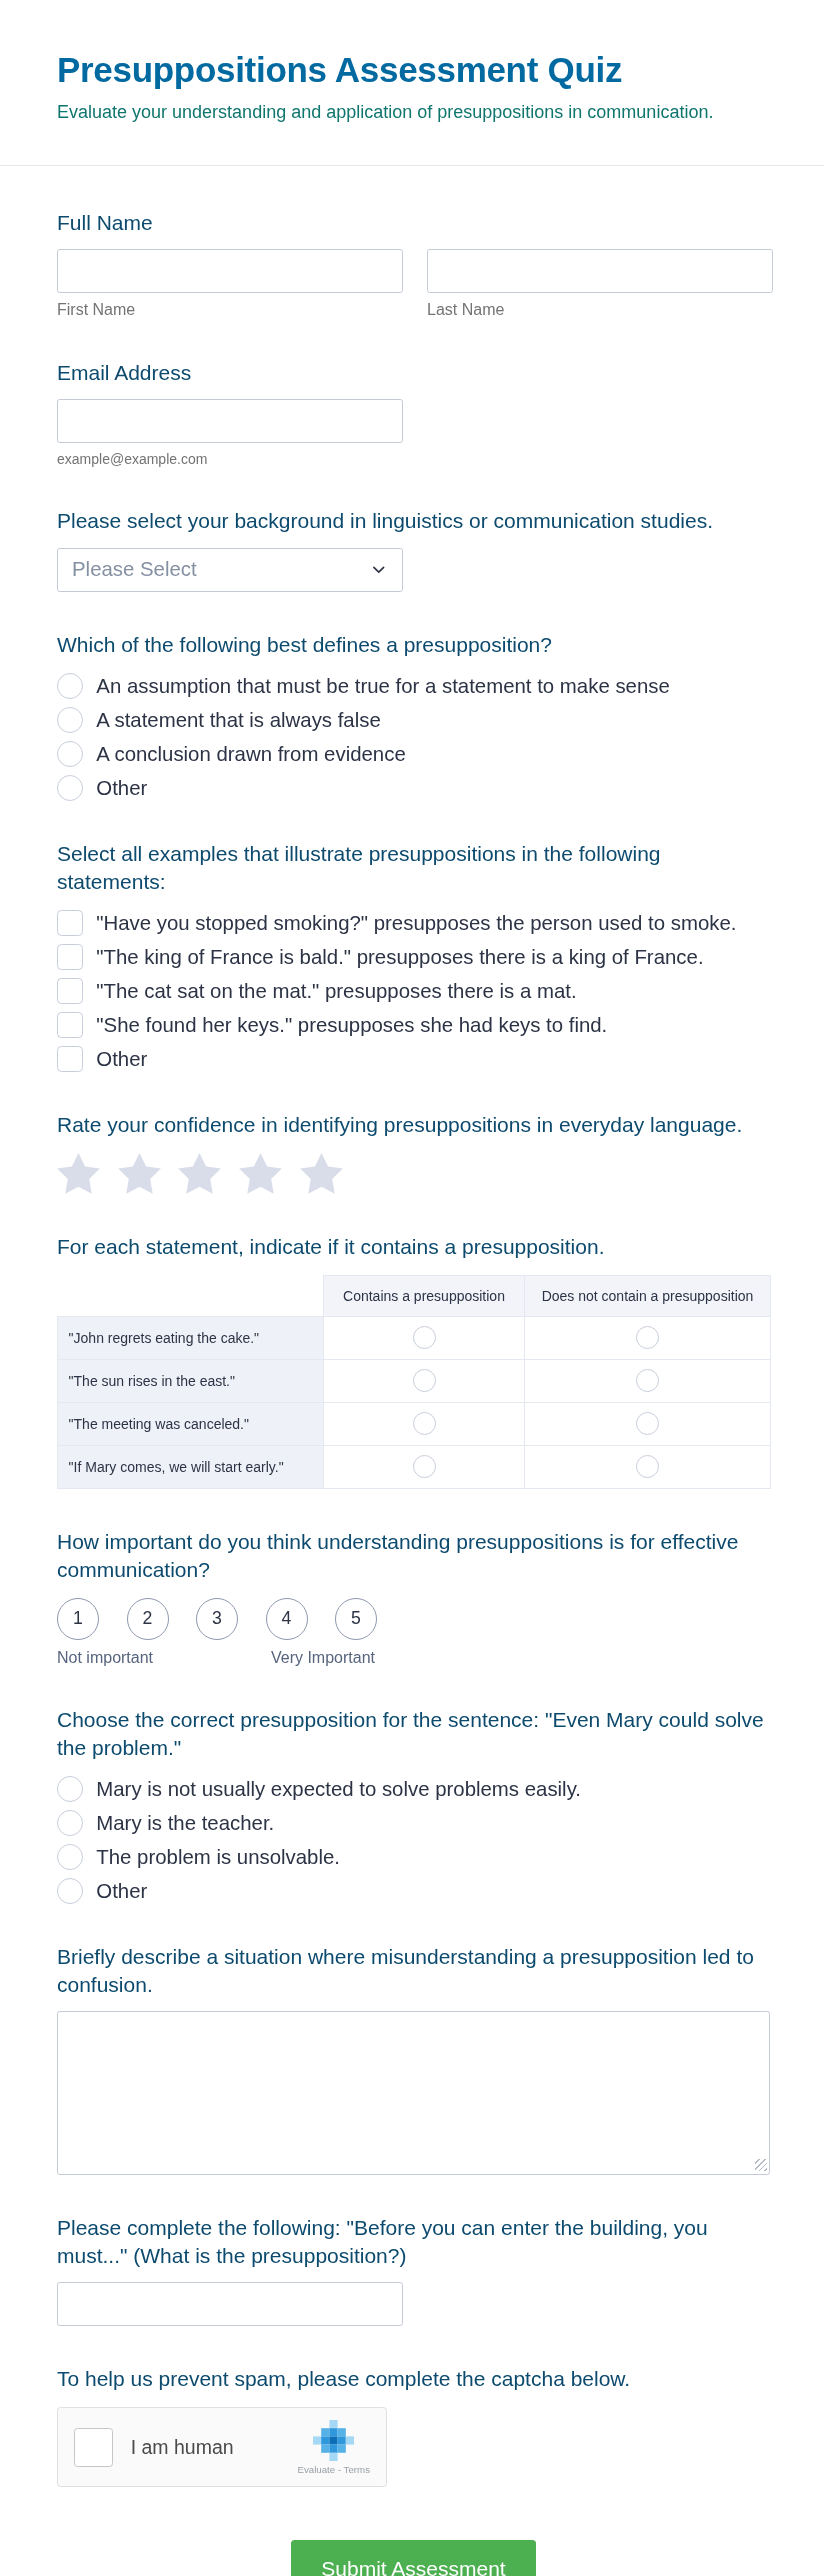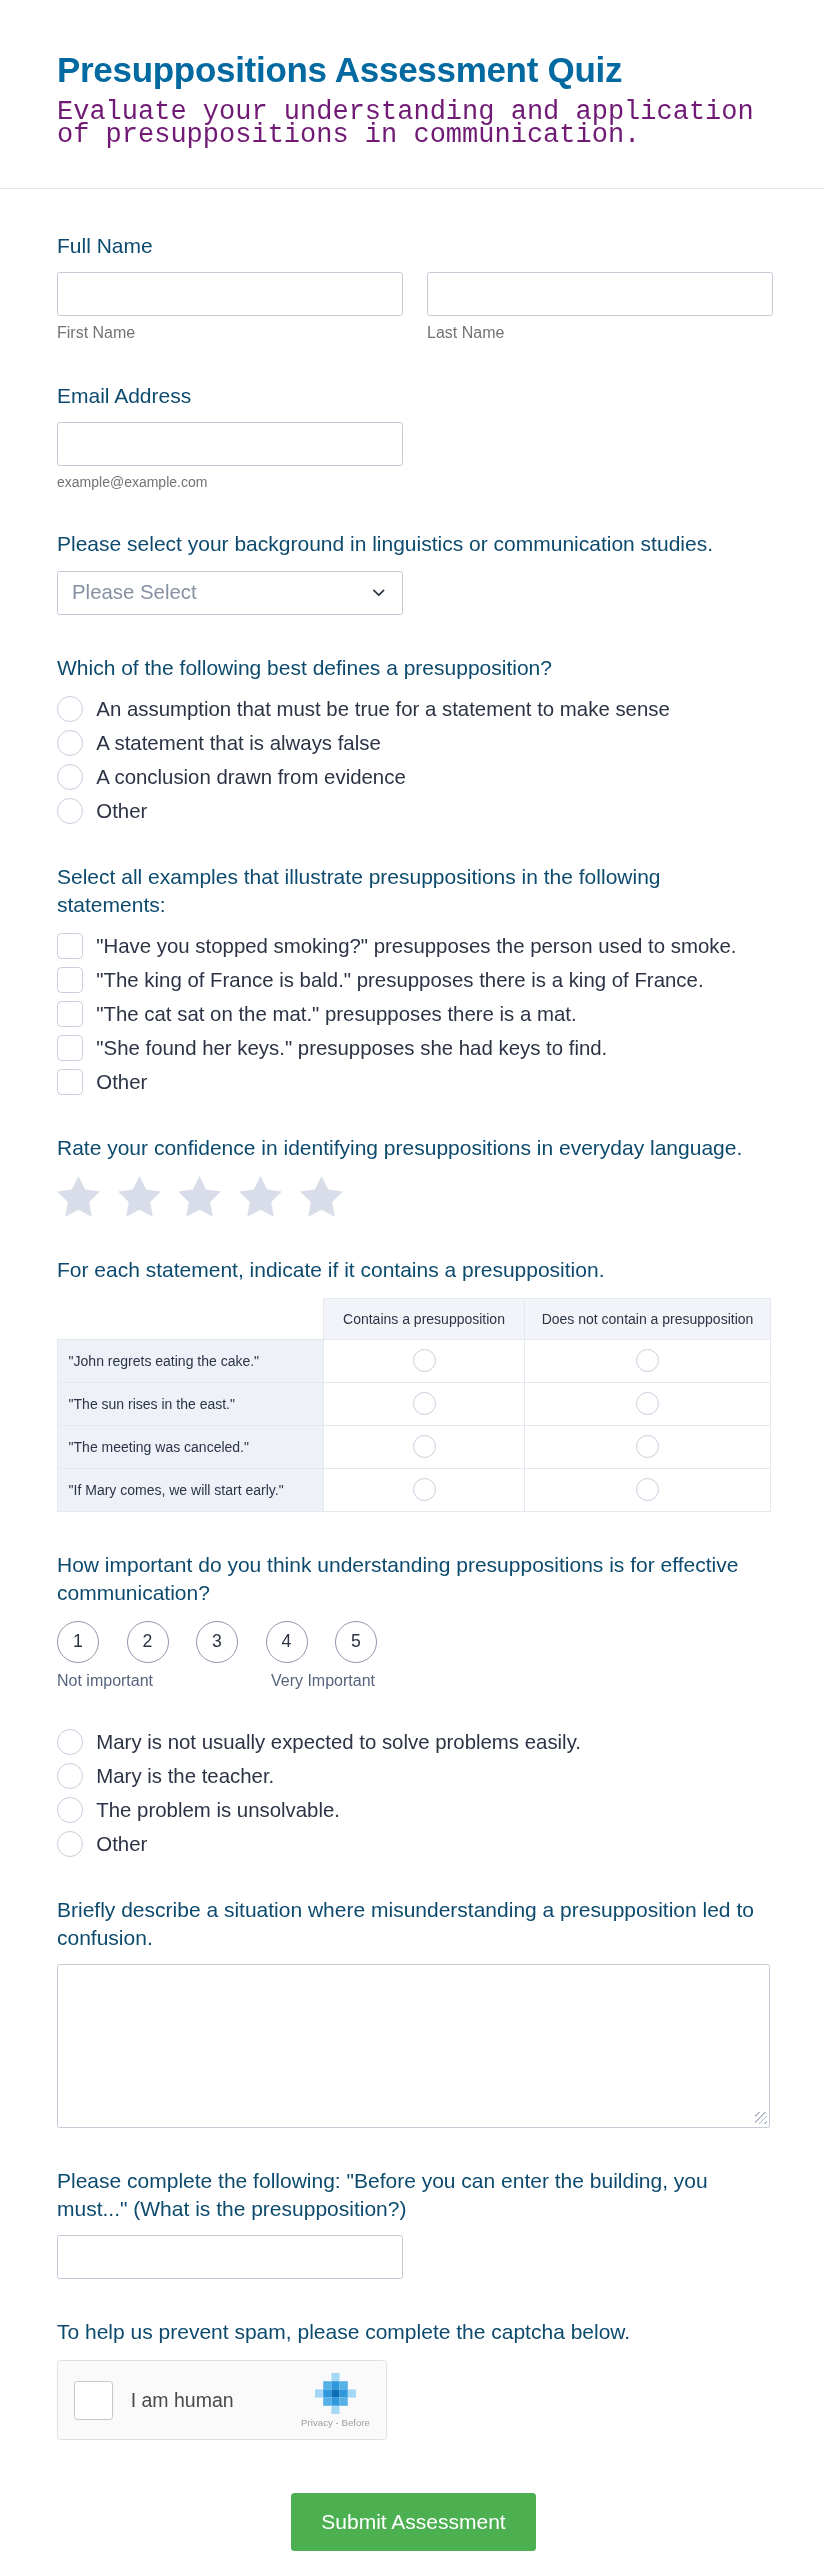--- a/index.html
+++ b/index.html
@@ -16,24 +16,23 @@
   }
   .form-title {
     font-size: 35px;
     line-height: 39px;
     font-weight: 700;
     color: #0369a1;
     letter-spacing: -0.3px;
   }
   .form-subtitle {
     margin-top: 12.4px;
-    font-size: 27px;
+    font-size: 18px;
     line-height: 23px;
-    color: #701a75;
-    font-family: Liberation Mono, monospace;
+    color: #0f766e;
   }
   .form-body { padding: 3.5px 54px 32px 57px; }
   .q { margin-top: 39px; }
   .q-label {
     display: block;
     font-size: 21px;
     line-height: 28px;
     font-weight: 500;
     color: #0c4a6e;
     margin-bottom: 12.4px;
@@ -311,20 +310,21 @@
         <div class="scale-circle">4</div>
         <div class="scale-circle">5</div>
       </div>
       <div class="scale-labels">
         <span>Not important</span>
         <span>Very Important</span>
       </div>
     </section>
 
     <section class="q">
+      <span class="q-label tight">Choose the correct presupposition for the sentence: "Even Mary could solve the problem."</span>
       <div class="opts">
         <div class="opt">
           <span class="radio"></span>
           <span class="opt-label">Mary is not usually expected to solve problems easily.</span>
         </div>
         <div class="opt">
           <span class="radio"></span>
           <span class="opt-label">Mary is the teacher.</span>
         </div>
         <div class="opt">
@@ -364,21 +364,21 @@
             <rect x="0" y="20" width="10" height="10" fill="#a5d8f5"></rect>
             <rect x="10" y="20" width="10" height="10" fill="#2f98dc"></rect>
             <rect x="20" y="20" width="10" height="10" fill="#0b6fb8"></rect>
             <rect x="30" y="20" width="10" height="10" fill="#2f98dc"></rect>
             <rect x="40" y="20" width="10" height="10" fill="#a5d8f5"></rect>
             <rect x="10" y="30" width="10" height="10" fill="#55b1e6"></rect>
             <rect x="20" y="30" width="10" height="10" fill="#2f98dc"></rect>
             <rect x="30" y="30" width="10" height="10" fill="#55b1e6"></rect>
             <rect x="20" y="40" width="10" height="10" fill="#a5d8f5"></rect>
           </svg>
-          <div class="captcha-links">Privacy - Before</div>
+          <div class="captcha-links">Evaluate - Terms</div>
         </div>
       </div>
     </section>
 
     <div class="submit-row">
       <button class="submit-button">Submit Assessment</button>
     </div>
 
   </main>
 </div>

